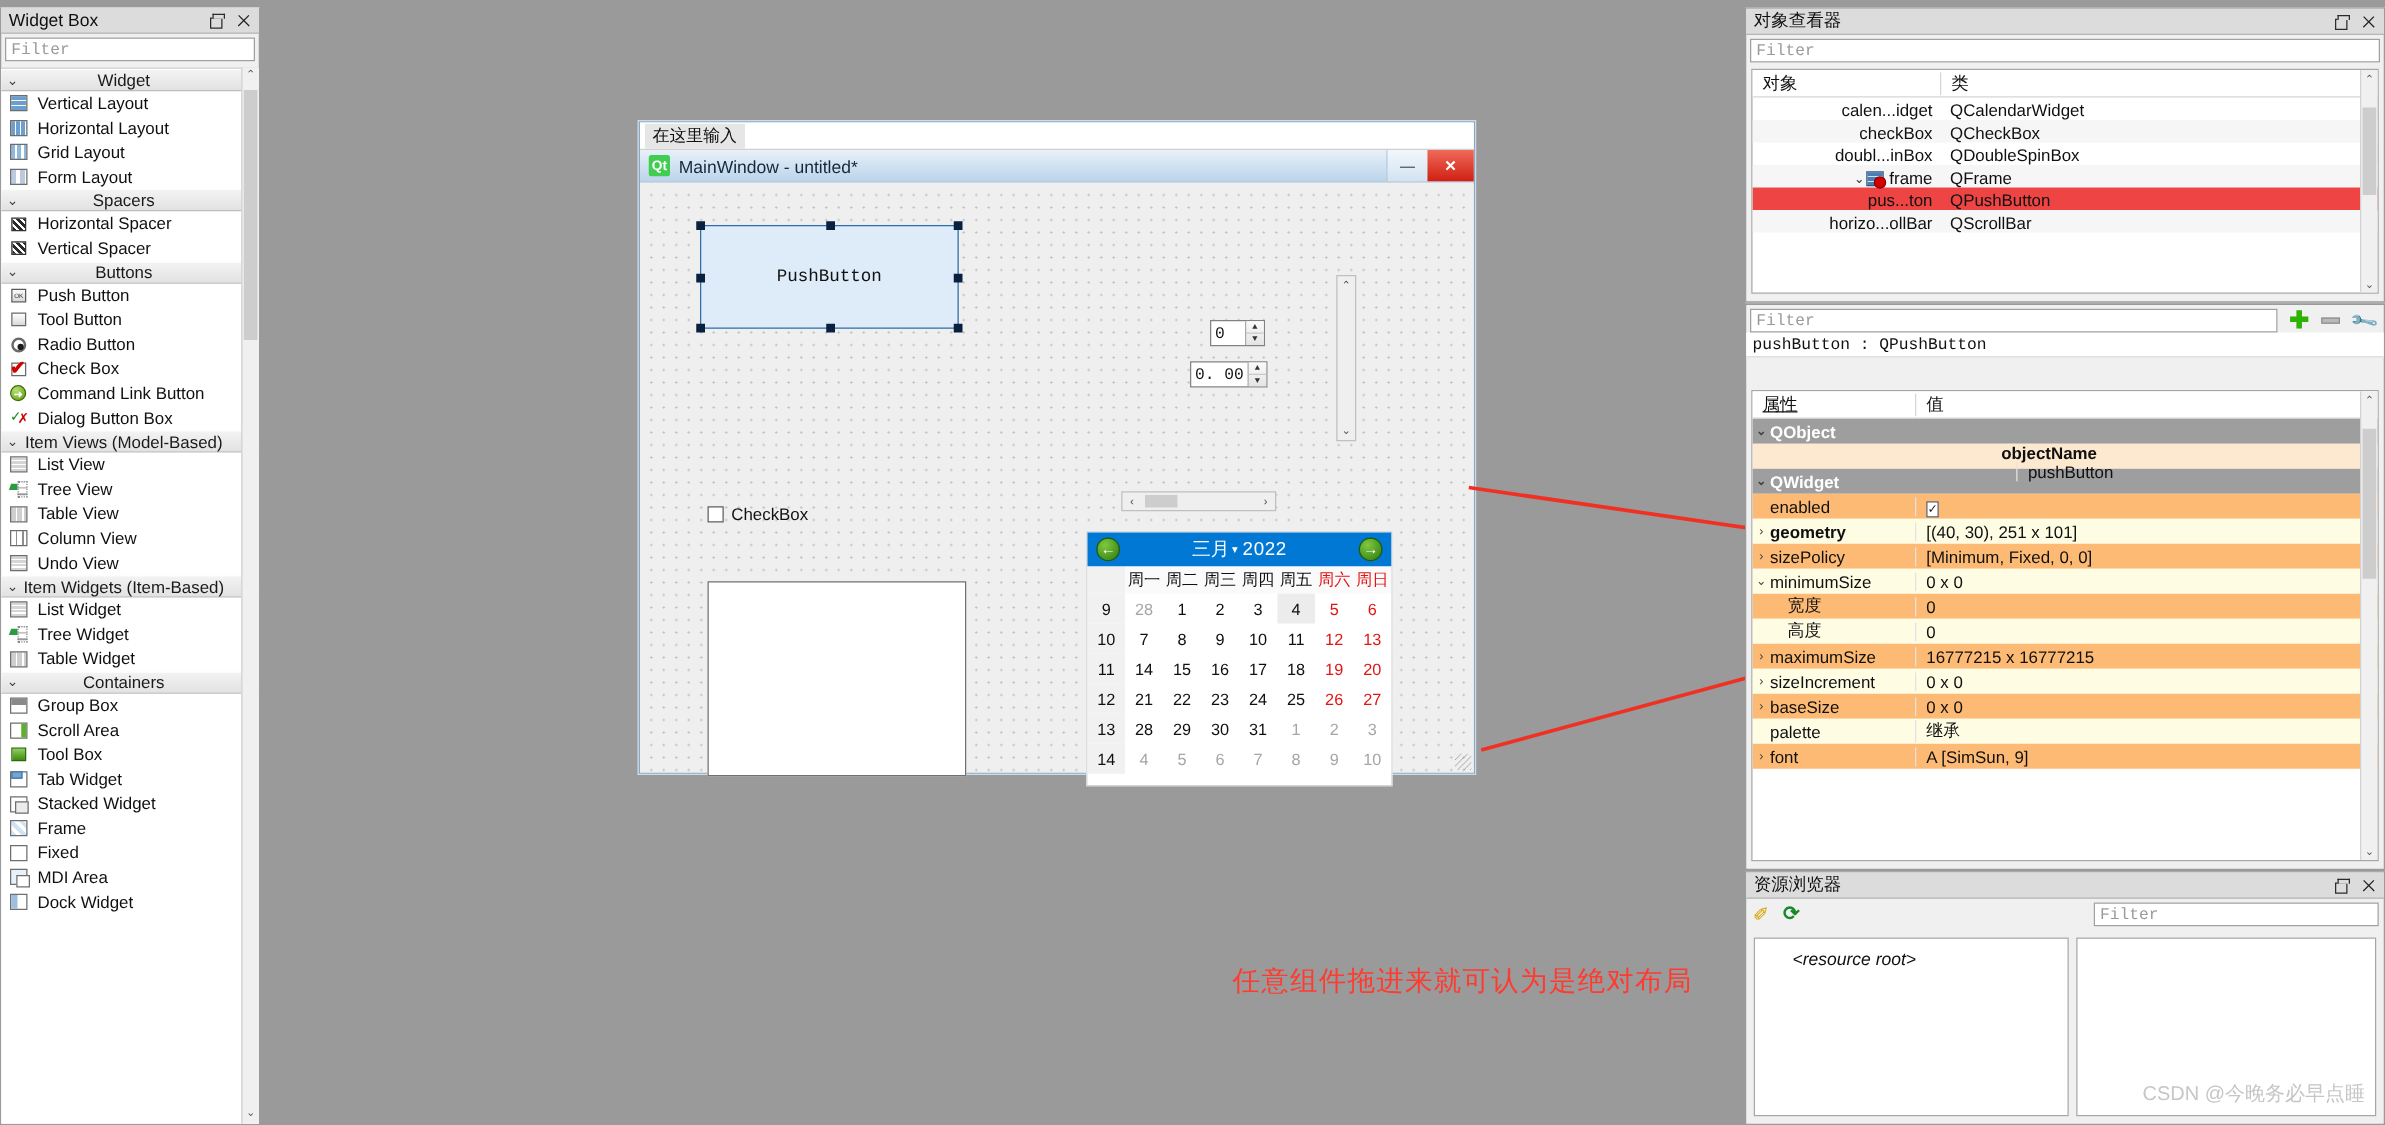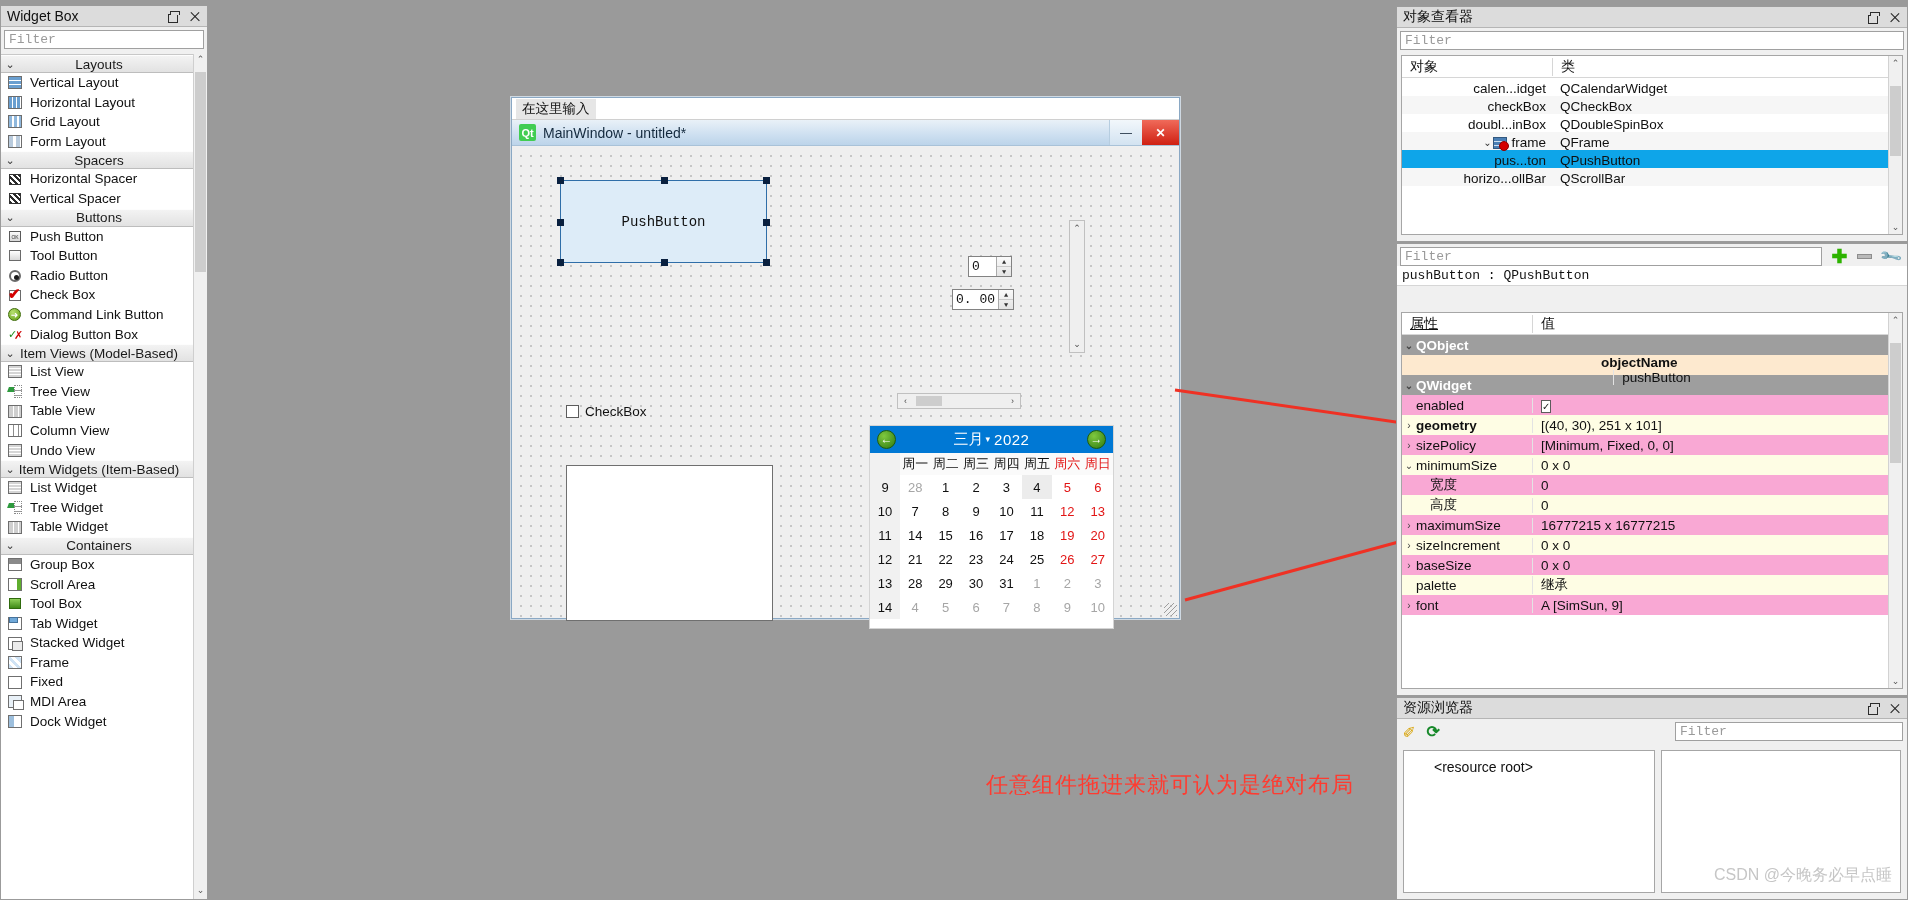--- a/index.html
+++ b/index.html
@@ -265,21 +265,21 @@
   #dock-res  { top: 697px; height: 203px; }
 
   .tree-head { display: flex; height: 22px; background: #fff; border-bottom: 1px solid #d6d6d6;
     font-size: 14px; color: #101010; align-items: center; }
   .tree-head .c1 { width: 150px; padding-left: 8px; }
   .tree-head .c2 { flex: 1; padding-left: 8px; border-left: 1px solid #d6d6d6; }
   .tree-row { display: flex; height: 18px; align-items: flex-end; font-size: 13.5px; color: #101010; }
   .tree-row .c1 { width: 150px; display: flex; align-items: center; justify-content: flex-end; padding-right: 6px; }
   .tree-row .c2 { flex: 1; padding-left: 8px; }
   .tree-row.alt { background: #f6f6f6; }
-  .tree-row.sel { background: #0ea5e9; }
+  .tree-row.sel { background: #ef4444; }
   .tw-expand { width: 12px; font-size: 10px; color: #333; text-align: center; }
   .frame-ic { width: 14px; height: 12px; margin-right: 4px; position: relative;
     background: repeating-linear-gradient(#4a7fb5 0 3px, #cfe0f0 3px 4px); border: 1px solid #32587f; }
   .frame-ic::after { content: ""; position: absolute; right: -3px; bottom: -3px; width: 8px; height: 8px;
     border-radius: 50%; background: #d40000; border: 1px solid #8c0000; }
 
   
   .prop-target {
     height: 20px; background: #fff; border-bottom: 1px solid #d6d6d6;
     display: flex; align-items: center; padding-left: 5px;
@@ -290,41 +290,41 @@
   .prop-head .pc1 { width: 130px; padding-left: 8px; text-decoration: underline; }
   .prop-head .pc2 { flex: 1; padding-left: 8px; border-left: 1px solid #d6d6d6; }
   .prop-row { display: flex; height: 20px; align-items: center; font-size: 13.5px; color: #101010; }
   .prop-row .pc1 { width: 130px; display: flex; align-items: center; }
   .prop-row .pc2 { flex: 1; padding-left: 8px; border-left: 1px solid #e3e3e3; }
   .prop-row.group { background: #9e9e9e; color: #fff; font-weight: bold; }
   .prop-row.group .pc1 { color: #fff; }
   .prop-row.group .pc2 { border-left: none; }
   .prop-row.obj  { background: #fde9cf; flex-direction: column; }
   .prop-row.obj .pc1 { font-weight: bold; }
-  .prop-row.yel  { background: #f9a8d4; justify-content: space-between; }
+  .prop-row.yel  { background: #fdba74; justify-content: space-between; }
   .prop-row.yel2 { background: #fefde4; }
   .prop-ex { width: 14px; text-align: center; font-size: 10px; color: #444; }
   .prop-ind { width: 14px; }
   .prop-chk { width: 13px; height: 13px; border: 1px solid #5c5c5c; background: #fff;
     font-size: 10px; line-height: 11px; text-align: center; color: #222; }
   .pe-tools { display: flex; align-items: center; gap: 10px; padding: 0 6px; }
   .pe-plus { color: #2db300; font-size: 19px; font-weight: bold; line-height: 1; }
   .pe-minus { width: 15px; height: 5px; background: #b9b9b9; border: 1px solid #8d8d8d; }
   .pe-wrench { color: #8a8a8a; font-size: 15px; transform: rotate(-35deg); }
 
   
   .res-tools { height: 24px; display: flex; align-items: center; padding-left: 6px; gap: 10px; }
   .res-pencil { color: #d8a200; font-size: 16px; transform: rotate(-45deg); }
   .res-refresh { color: #17892a; font-size: 16px; font-weight: bold; }
   .res-filter { margin-left: auto; margin-right: 4px; width: 228px; height: 19px; border: 1px solid #a0a0a0;
     background: #fff; display: flex; align-items: center; padding: 0 4px;
     font-family: "Liberation Mono", monospace; font-size: 13px; color: #9a9a9a; }
   .res-panes { position: absolute; left: 6px; right: 6px; top: 52px; bottom: 6px; display: flex; gap: 6px; }
   .res-pane { background: #fff; border: 1px solid #a6a6a6; position: relative; }
-  .res-left { width: 252px; font-size: 14px; padding: 8px 0 0 30px; color: #101010; }
+  .res-left { width: 252px; font-size: 14px; padding: 8px 0 0 30px; color: #101010; font-style: italic; }
   .res-right { flex: 1; }
   .watermark { position: absolute; right: 8px; bottom: 6px; color: #c6c6c6; font-size: 16px; white-space: nowrap; }
 
   .scrolltrack { position: absolute; right: 0; top: 0; bottom: 0; width: 14px; background: #f0f0f0; border-left: 1px solid #d2d2d2; }
   .scrolltrack .ar { position: absolute; left: 0; right: 0; height: 14px; text-align: center; font-size: 9px; color: #555; line-height: 14px; }
   .scrolltrack .th { position: absolute; left: 1px; right: 1px; background: #cdcdcd; }
 </style>
 </head>
 <body>
 
@@ -339,21 +339,21 @@
         <span class="dock-btn float-ic"></span>
         <span class="dock-btn close-ic"></span>
       </span>
     </div>
     <div class="filterbox">
       <span>Filter</span>
     </div>
     <div id="wb-list">
         <div class="wb-group">
           <span class="chev">⌄</span>
-          <span class="gl">Layouts</span>
+          <span class="gl">Widget</span>
         </div>
         <div class="wb-item">
           <span class="wb-ic">
             <span class="ic-vlay"></span>
           </span>
           <span class="lbl">Vertical Layout</span>
         </div>
         <div class="wb-item">
           <span class="wb-ic">
             <span class="ic-hlay"></span>

